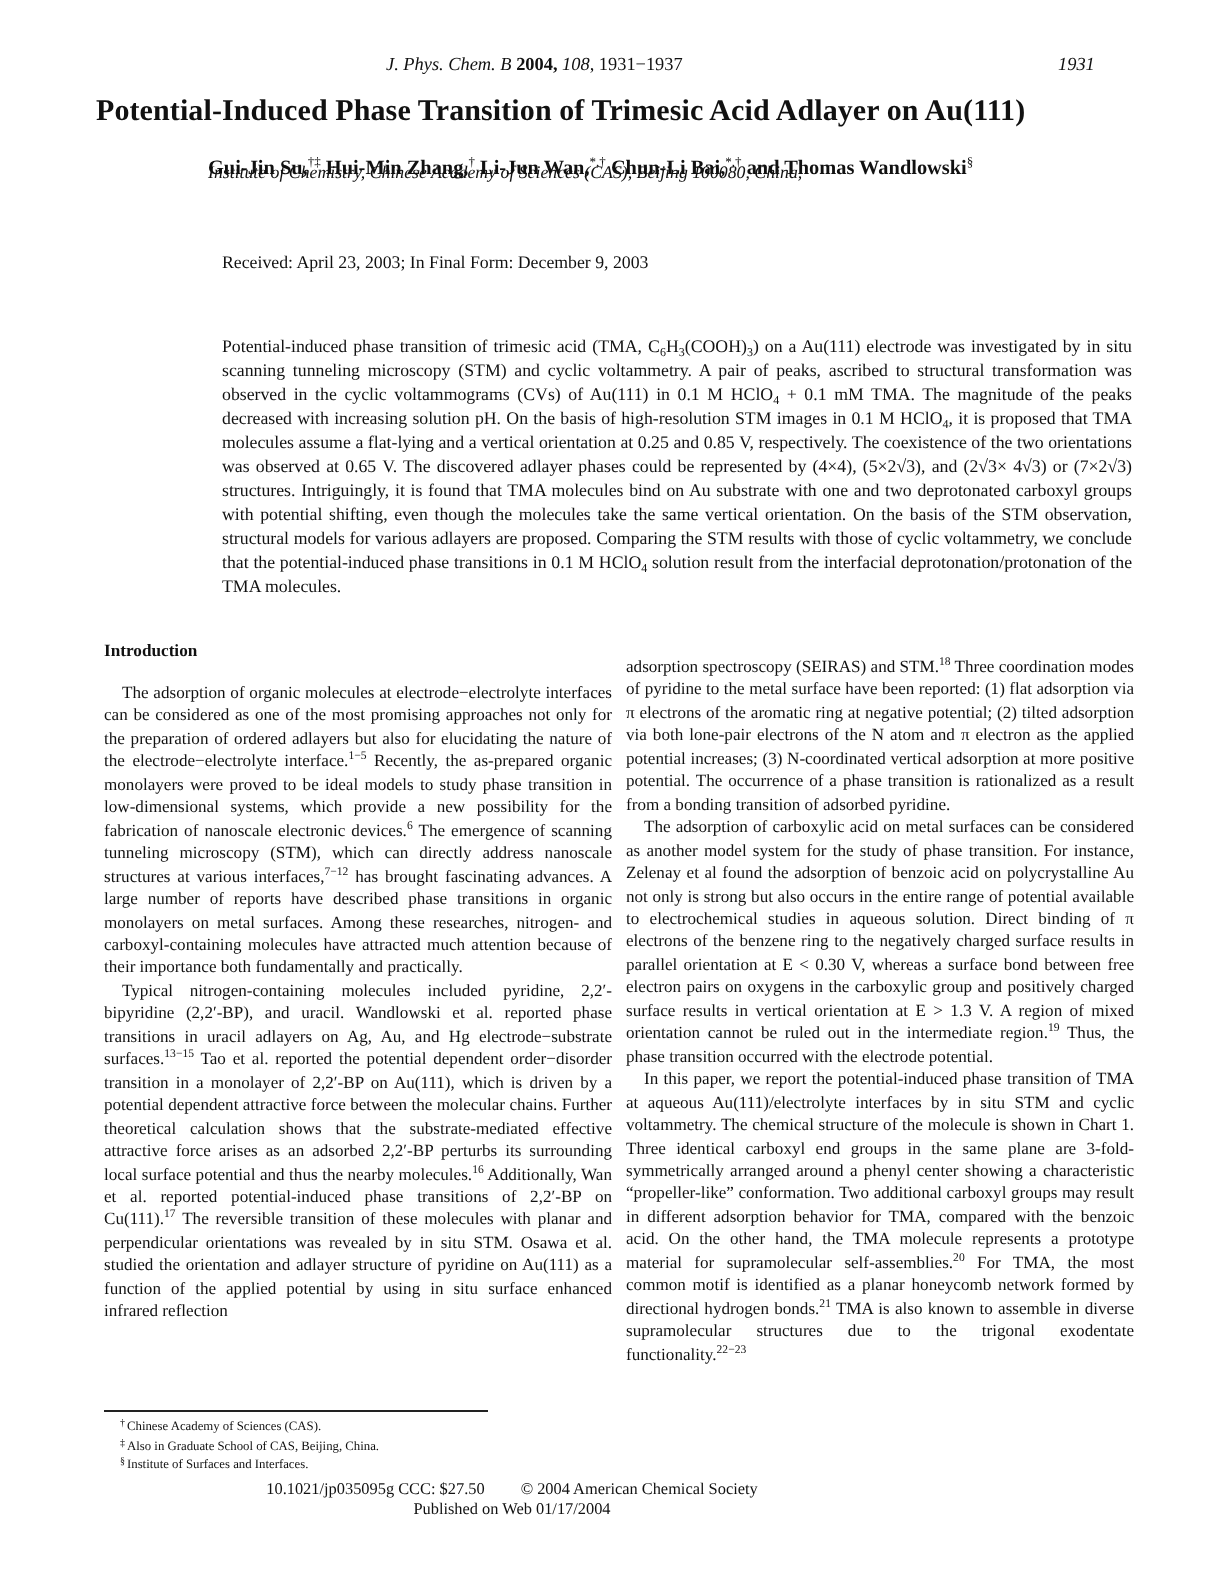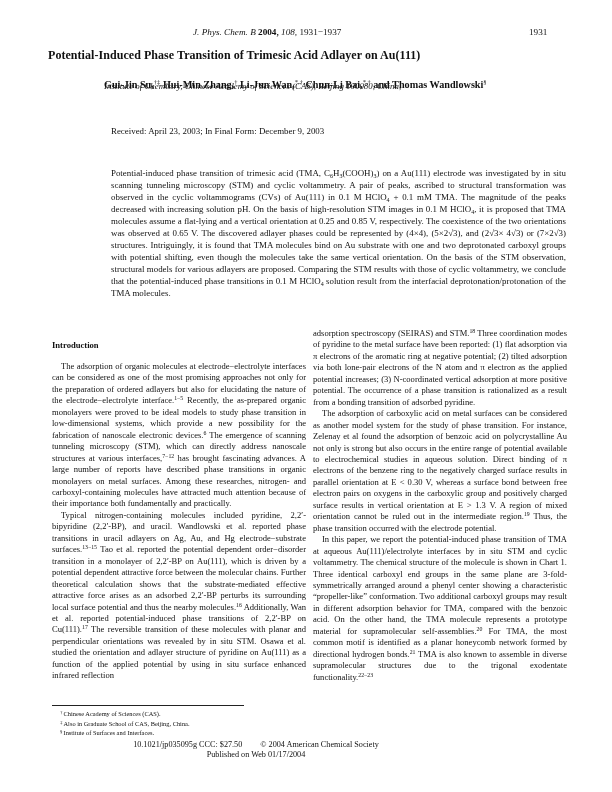--- a/index.html
+++ b/index.html
@@ -3,30 +3,30 @@
   <meta charset="utf-8">
   <style>
     html, body { margin: 0; padding: 0; background: #ffffff; }
     body { width: 612px; height: 792px; position: relative; overflow: hidden;
            font-family: "Liberation Serif", "DejaVu Serif", serif; color: #111; }
     .abs { position: absolute; }
     .running-head { top: 27px; left: 0; width: 612px; height: 12px; font-size: 9.2px; }
     .running-head .jref { position: absolute; left: 193px; top: 0; font-style: italic; }
     .running-head .jref b { font-style: normal; font-weight: bold; }
     .running-head .jref .vol { font-style: italic; }
-    .running-head .pgnum { position: absolute; left: 529px; top: 0; }
-    .title { top: 48px; left: 48px; width: 540px; font-size: 12px; font-weight: bold; letter-spacing: 0.05px; }
+    .running-head .pgnum { position: absolute; left: 529px; top: 0; font-style: italic; }
+    .title { top: 48px; left: 48px; width: 540px; font-size: 15px; font-weight: bold; letter-spacing: 0.05px; }
     .authors { top: 79px; left: 104px; width: 500px; font-size: 10.2px; font-weight: bold; }
     .authors sup { font-size: 6.5px; font-weight: normal; vertical-align: 4px; line-height: 0; }
     .affil { top: 80px; left: 104px; width: 480px; font-size: 8.9px; font-style: italic; line-height: 12px; }
     .received { top: 126px; left: 111px; width: 480px; font-size: 8.9px; }
     .abstract { top: 168px; left: 111px; width: 455px; font-size: 8.9px; line-height: 11.95px; text-align: justify; }
     .abstract p { margin: 0; }
     .col { font-size: 8.55px; line-height: 11.45px; text-align: justify; }
-    .col-left { top: 340px; left: 52px; width: 254px; }
+    .col-left { top: 320px; left: 52px; width: 254px; }
     .col-right { top: 328px; left: 313px; width: 254px; }
     .col p { margin: 0; text-indent: 9px; }
     .col h2 { font-size: 8.6px; font-weight: bold; margin: 0 0 10px 0; line-height: 11px; }
     sup.ref { font-size: 5.8px; vertical-align: 3.5px; line-height: 0; }
     sub.s { font-size: 6px; vertical-align: -2px; line-height: 0; }
     .rule { top: 705px; left: 52px; width: 192px; height: 0; border-top: 0.8px solid #222; }
     .footnotes { top: 709px; left: 60px; width: 250px; font-size: 6.4px; line-height: 8.7px; }
     .footnotes div { white-space: nowrap; }
     .footnotes .mk { font-size: 5px; vertical-align: 2px; margin-right: 1px; }
     .imprint { top: 740px; left: 0; width: 512px; text-align: center; font-size: 8.2px; line-height: 9.6px; }

